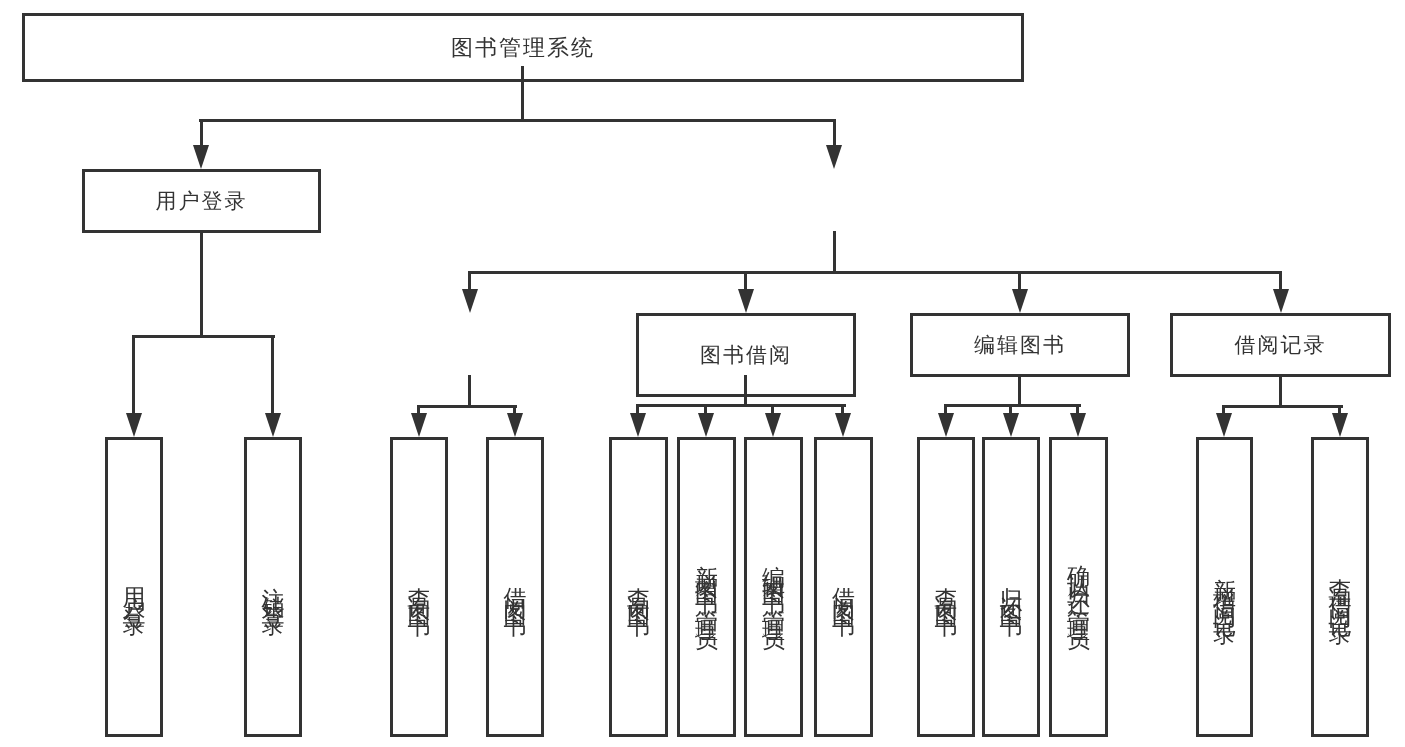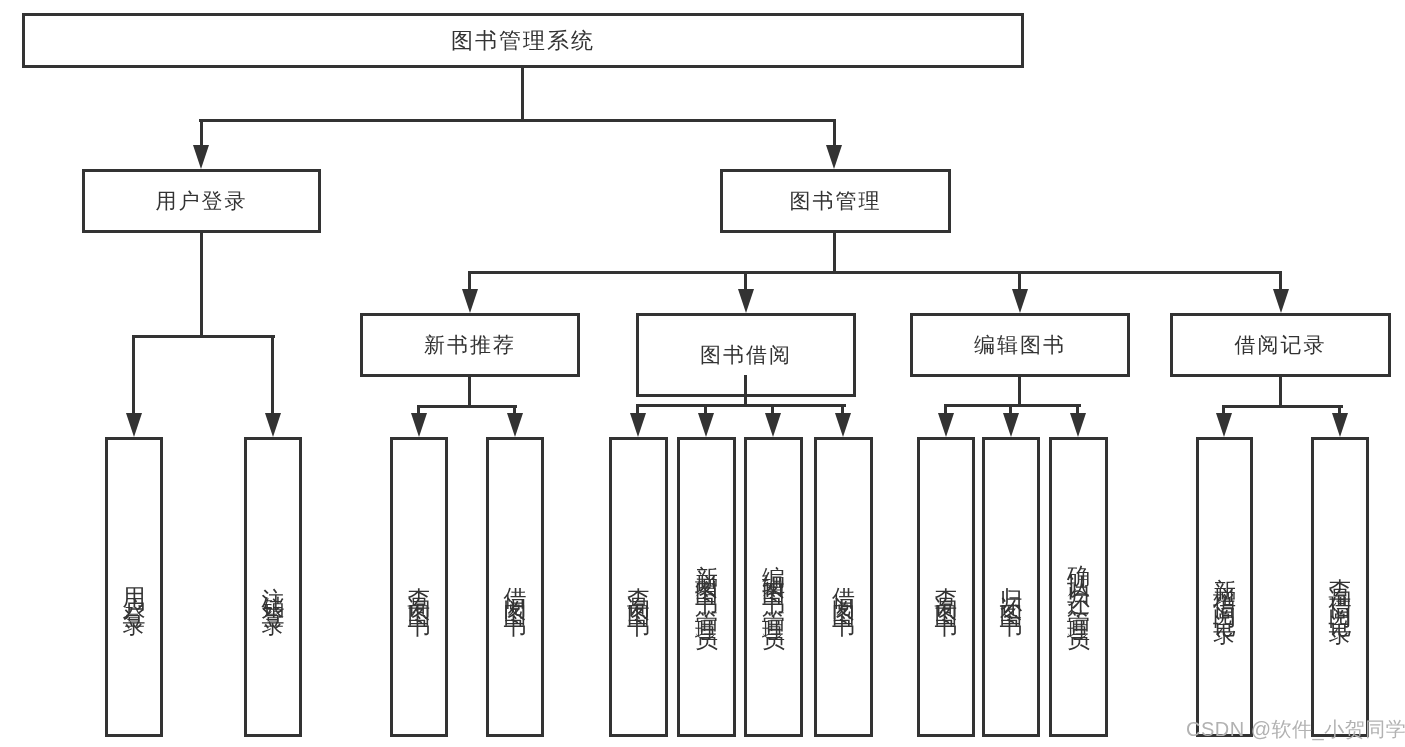--- a/index.html
+++ b/index.html
@@ -52,59 +52,53 @@
     color: #b2b2b2;
     white-space: nowrap;
     letter-spacing: 0.5px;
   }
 </style>
 </head>
 <body>
 
 <div class="canvas">
 
-  <div class="box" style="left:22px; top:13px; width:1002px; height:55px;">
+  <div class="box" style="left:22px; top:13px; width:1002px; height:69px;">
     <span class="h-label root-label">图书管理系统</span>
   </div>
 
   <div class="vl" style="left:521px; top:66px; height:54px;"></div>
   <div class="hl" style="left:199px; top:119px; width:637px;"></div>
   <div class="vl" style="left:200px; top:119px; height:28px;"></div>
   <div class="ah" style="left:193px; top:145px;"></div>
   <div class="vl" style="left:833px; top:119px; height:28px;"></div>
   <div class="ah" style="left:826px; top:145px;"></div>
 
   <div class="box" style="left:82px; top:169px; width:239px; height:64px;">
     <span class="h-label">用户登录</span>
-  </div>
-  <div class="box" style="left:720px; top:169px; width:231px; height:64px;">
-    <span class="h-label">图书管理</span>
   </div>
 
   <div class="vl" style="left:200px; top:231px; height:106px;"></div>
   <div class="hl" style="left:132px; top:335px; width:143px;"></div>
   <div class="vl" style="left:132px; top:335px; height:80px;"></div>
   <div class="ah" style="left:126px; top:413px;"></div>
   <div class="vl" style="left:271px; top:335px; height:80px;"></div>
   <div class="ah" style="left:265px; top:413px;"></div>
 
   <div class="vl" style="left:833px; top:231px; height:42px;"></div>
   <div class="hl" style="left:468px; top:271px; width:814px;"></div>
   <div class="vl" style="left:468px; top:271px; height:20px;"></div>
   <div class="ah" style="left:462px; top:289px;"></div>
   <div class="vl" style="left:744px; top:271px; height:20px;"></div>
   <div class="ah" style="left:738px; top:289px;"></div>
   <div class="vl" style="left:1018px; top:271px; height:20px;"></div>
   <div class="ah" style="left:1012px; top:289px;"></div>
   <div class="vl" style="left:1279px; top:271px; height:20px;"></div>
   <div class="ah" style="left:1273px; top:289px;"></div>
 
-  <div class="box" style="left:360px; top:313px; width:220px; height:64px;">
-    <span class="h-label">新书推荐</span>
-  </div>
   <div class="box" style="left:636px; top:313px; width:220px; height:84px;">
     <span class="h-label">图书借阅</span>
   </div>
   <div class="box" style="left:910px; top:313px; width:220px; height:64px;">
     <span class="h-label">编辑图书</span>
   </div>
   <div class="box" style="left:1170px; top:313px; width:221px; height:64px;">
     <span class="h-label">借阅记录</span>
   </div>
 
@@ -179,15 +173,14 @@
     <span class="vtext">确认归还（管理员）</span>
   </div>
 
   <div class="box" style="left:1196px; top:437px; width:57px; height:300px;">
     <span class="vtext">新增借阅记录</span>
   </div>
   <div class="box" style="left:1311px; top:437px; width:58px; height:300px;">
     <span class="vtext">查询借阅记录</span>
   </div>
 
-  <div class="watermark">CSDN @软件_小贺同学</div>
 
 </div>
 
 </body></html>

